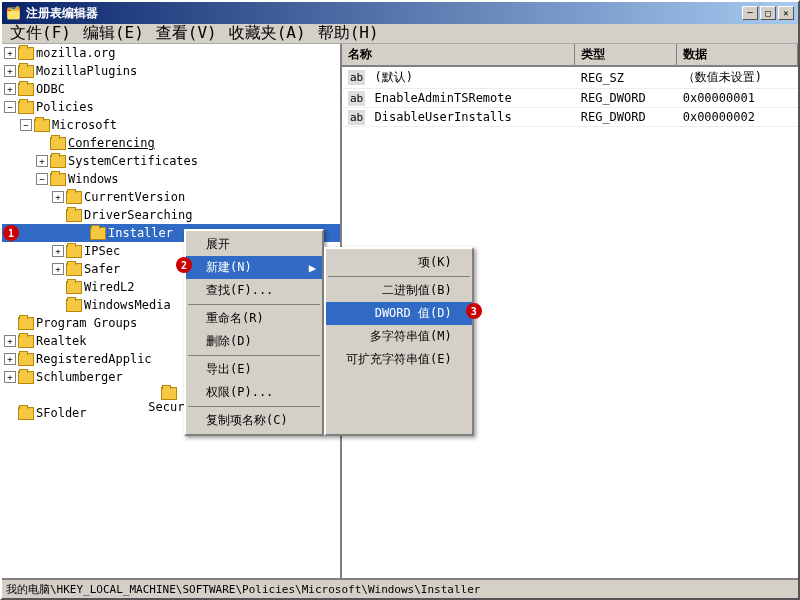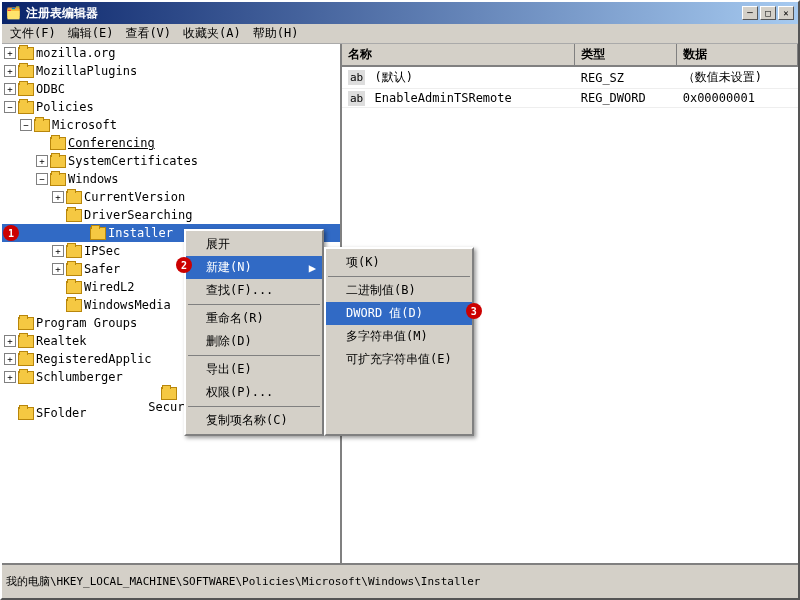--- a/index.html
+++ b/index.html
@@ -75,21 +75,21 @@
       height: 20px;
       display: flex;
       align-items: center;
       padding: 0 2px;
       border-bottom: 1px solid #aaa;
       flex-shrink: 0;
     }
     .menu-item {
       padding: 1px 6px;
       cursor: pointer;
-      font-size: 12px;
+      font-size: 16px;
       text-align: right;
     }
 
     
     .main-content {
       display: flex;
       flex: 1;
       overflow: hidden;
     }
 
@@ -194,37 +194,38 @@
     }
     .reg-table td {
       padding: 2px 6px;
       border-bottom: 1px solid #eee;
       white-space: nowrap;
     }
 
     
     .statusbar {
       background: #d4d0c8;
-      height: 35px;
+      height: 20px;
       border-top: 2px solid #808080;
       display: flex;
       align-items: center;
       padding: 8px 4px;
       font-size: 11px;
       flex-shrink: 0;
     }
 
     
     .context-menu-container {
       position: absolute;
       top: 185px;
       left: 182px;
       z-index: 100;
       display: flex;
       gap: 0;
+      text-align: right;
     }
 
     .context-menu {
       background: #d4d0c8;
       border: 2px solid;
       border-color: #fff #808080 #808080 #fff;
       min-width: 140px;
       box-shadow: 2px 2px 4px rgba(0,0,0,0.4);
       padding: 2px 0;
     }
@@ -492,20 +493,28 @@
               <td>（数值未设置)</td>
             </tr>
             <tr class="reg-row">
               <td>
                 <span style="font-family: monospace; font-size:11px; background:#ddd; padding:1px 2px; margin-right:2px;">ab</span>
                 <span>EnableAdminTSRemote</span>
               </td>
               <td>REG_DWORD</td>
               <td>0x00000001</td>
             </tr>
+            <tr class="reg-row">
+              <td>
+                <span style="font-family: monospace; font-size:11px; background:#ddd; padding:1px 2px; margin-right:2px;">ab</span>
+                <span>DisableUserInstalls</span>
+              </td>
+              <td>REG_DWORD</td>
+              <td>0x00000002</td>
+            </tr>
           </tbody>
         </table>
       </div>
     </div>
 
     <div class="context-menu-container">
 
       <div class="context-menu">
         <div class="cm-item">
           <span>展开</span>

